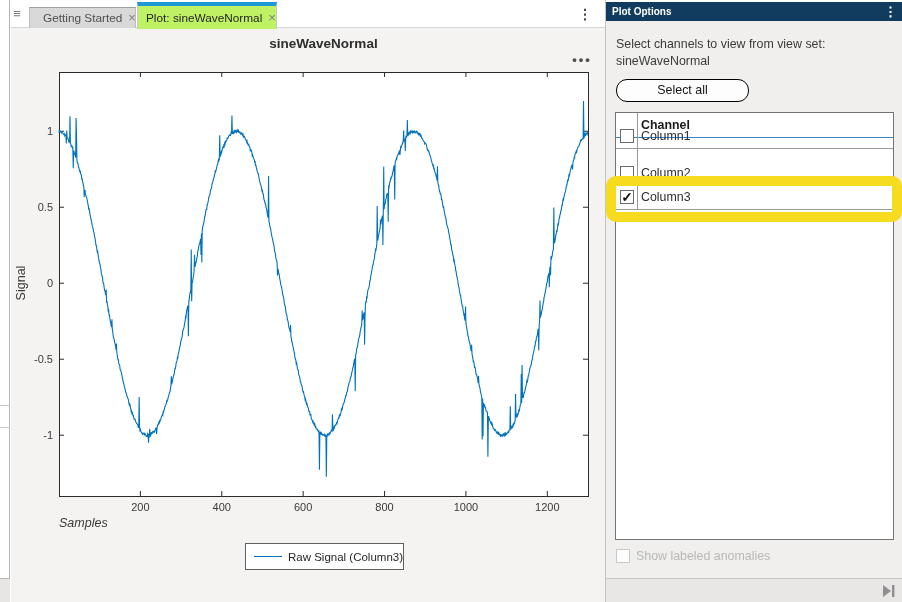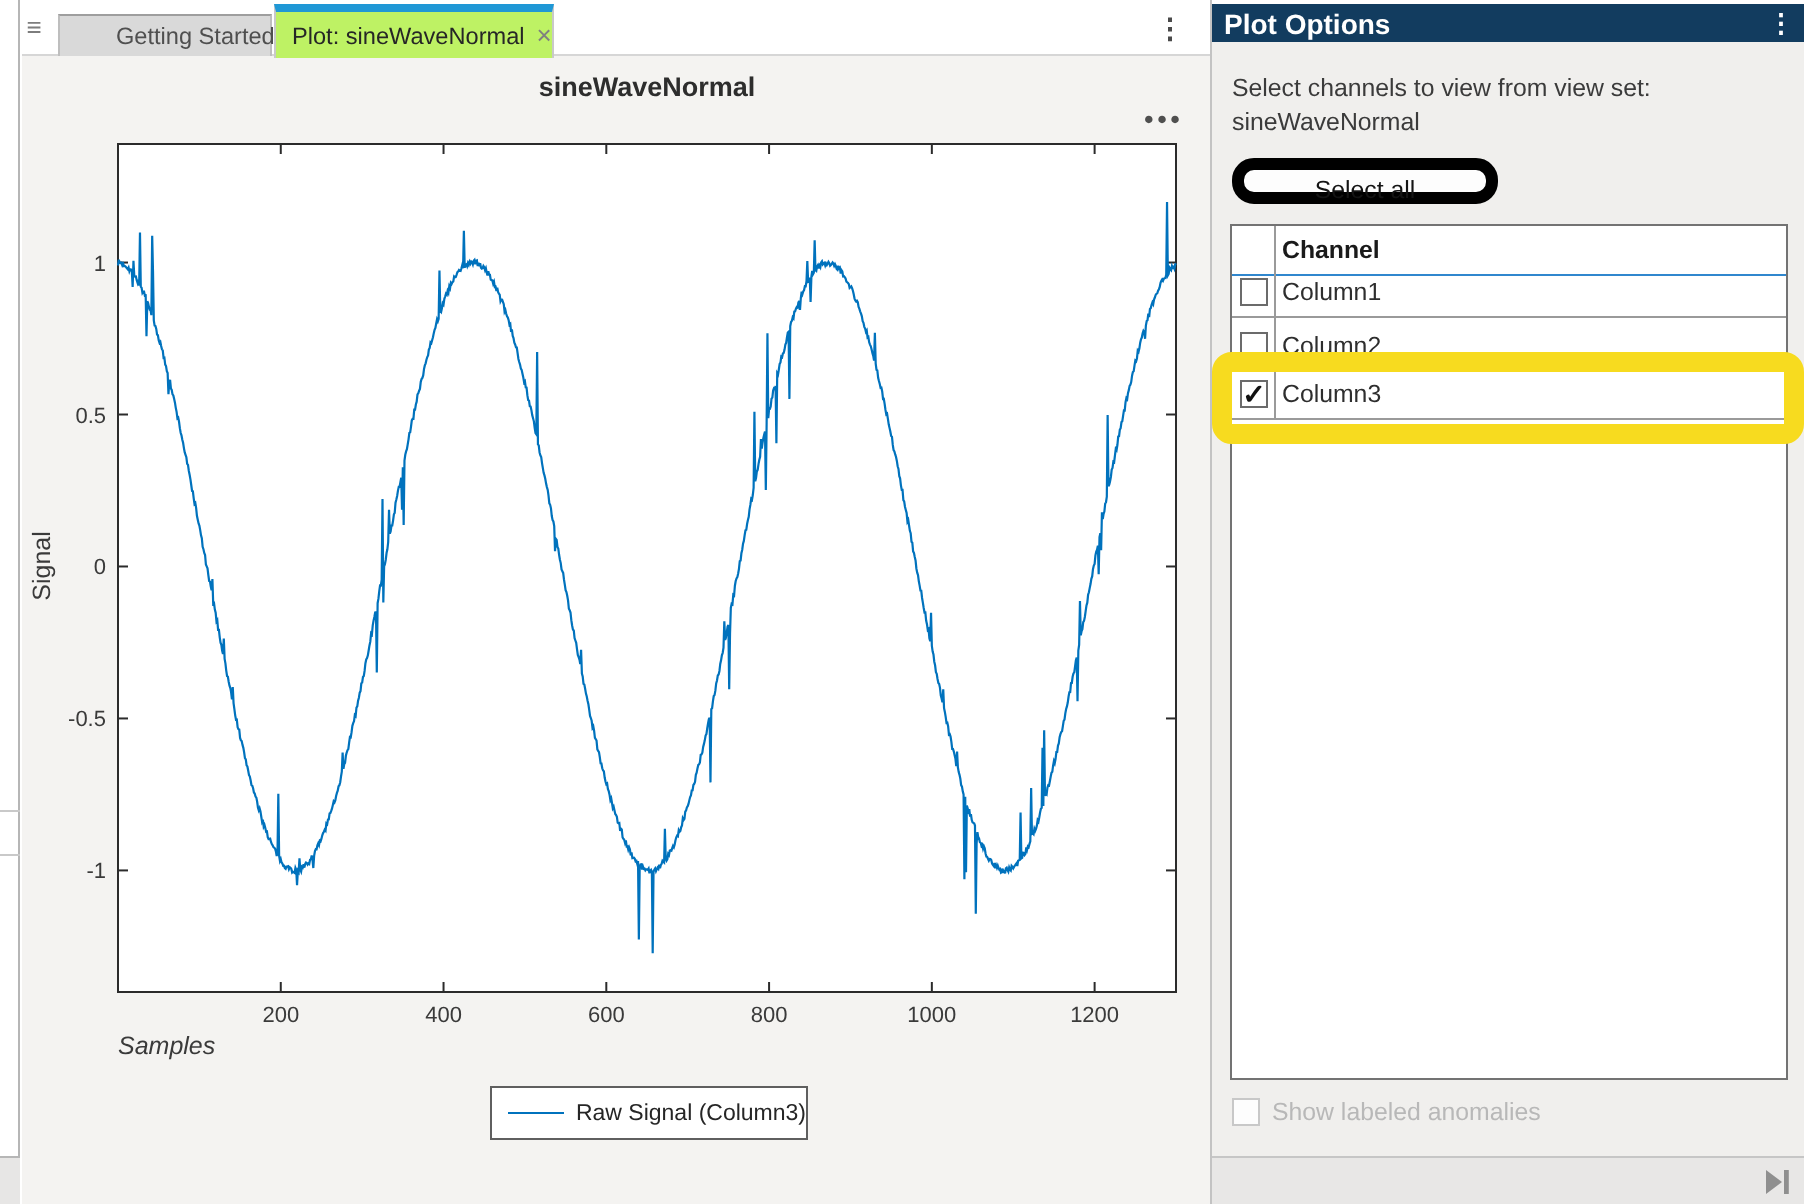--- a/index.html
+++ b/index.html
@@ -10,21 +10,21 @@
   .left-strip { position:absolute; left:0; top:0; width:10px; height:602px; background:#ffffff; border-right:1px solid #b6b6b6; }
   .strip-line { position:absolute; left:0; width:10px; height:1px; background:#c9c9c9; }
   .strip-bottom { position:absolute; left:0; top:578px; width:10px; height:24px; background:#e7e6e5; border-top:1px solid #b6b6b6; }
 
   
   .tab-bar { position:absolute; left:11px; top:0; width:594px; height:28px; background:#ffffff; border-bottom:1px solid #d6d6d6; }
   .menu-icon { position:absolute; left:1px; top:6px; width:10px; height:16px; color:#7d7d7d; font-size:13px; line-height:16px; text-align:center; }
   .tab { position:absolute; font-size:11.8px; display:flex; align-items:center; }
   .tab-inactive { left:18px; top:7px; width:107px; height:21px; background:#d9d9d9; border-top:1.5px solid #9e9e9e; border-left:1px solid #bebebe; border-right:1px solid #bebebe; color:#4f4f4f; }
   .tab-active { left:126px; top:2px; width:140px; height:27px; background:#bef264; border-top:4px solid #1f98d6; border-left:1px solid #c9c9c9; border-right:1px solid #c9c9c9; color:#262626; z-index:3; }
-  .tab-label { padding-left:28px; white-space:nowrap; }
+  .tab-label { padding-left:13px; white-space:nowrap; }
   .tab-active .tab-label { padding-left:8px; }
   .tab-close { margin-left:6px; color:#808080; font-size:13px; line-height:18px; }
   .kebab-left { position:absolute; left:567px; top:6px; width:14px; height:18px; color:#4a4a4a; font-size:14px; font-weight:bold; text-align:center; line-height:16px; }
 
   
   .plot-panel { position:absolute; left:11px; top:28px; width:594px; height:574px; background:#f4f3f1; }
   .plot-title { position:absolute; left:48px; top:8px; width:529px; text-align:center; font-size:13.5px; font-weight:bold; color:#2d2d2d; }
   .plot-subtitle { position:absolute; left:48px; top:25px; width:529px; text-align:center; font-size:12.5px; color:#3a3a3a; }
   .plot-dots { position:absolute; left:556px; top:24px; width:30px; text-align:center; color:#4f4f4f; font-size:13px; letter-spacing:2px; font-weight:bold; }
   #plot-svg { position:absolute; left:11px; top:29px; }
@@ -34,25 +34,25 @@
   .legend-line { width:30px; height:0; border-top:1.5px solid #0072BD; margin-left:8px; }
   .legend-label { font-size:11.5px; color:#262626; margin-left:6px; white-space:nowrap; }
 
   
   .divider { position:absolute; left:605px; top:0; width:1px; height:602px; background:#c3c3c3; }
 
   
   .right-panel { position:absolute; left:606px; top:0; width:296px; height:602px; background:#f0efed; }
   .panel-header { position:absolute; left:0; top:2px; width:296px; height:19px; background:#123c5f; color:#ffffff; }
   .panel-header-white { position:absolute; left:0; top:0; width:296px; height:2px; background:#ffffff; }
-  .panel-title { position:absolute; left:6px; top:2px; font-size:14px; font-weight:bold; line-height:16px; }
+  .panel-title { position:absolute; left:6px; top:2px; font-size:10px; font-weight:bold; line-height:16px; }
   .kebab-right { position:absolute; right:6px; top:1px; width:12px; text-align:center; color:#ffffff; font-size:13px; font-weight:bold; line-height:17px; }
   .instr1 { position:absolute; left:10px; top:37px; font-size:12.4px; color:#3b3b3b; }
   .instr2 { position:absolute; left:10px; top:54px; font-size:12.4px; color:#3b3b3b; }
-  .btn { position:absolute; top:79px; height:23px; background:#fdfdfd; border:6px solid #000000; border-radius:11px; font-size:12.4px; color:#141414; text-align:center; line-height:21px; }
+  .btn { position:absolute; top:79px; height:23px; background:#fdfdfd; border:1px solid #000000; border-radius:11px; font-size:12.4px; color:#141414; text-align:center; line-height:21px; }
   .btn-select { left:10px; width:133px; }
   .btn-unselect { left:155px; width:134px; }
 
   
   .channel-table { position:absolute; left:9px; top:112px; width:279px; height:428px; background:#ffffff; border:1px solid #737373; }
   .table-header { position:absolute; left:0; top:0; width:277px; height:25px; border-bottom:1px solid #3087ce; }
   .table-header-label { position:absolute; left:25px; top:5px; font-size:12.4px; font-weight:bold; color:#1a1a1a; }
   .col-sep { position:absolute; left:21px; top:0; width:1px; height:97px; background:#9a9a9a; }
   .table-row { position:absolute; left:0; width:277px; height:24px; border-bottom:1px solid #9a9a9a; }
   .row-label { position:absolute; left:25px; top:4px; font-size:12.4px; color:#2e2e2e; white-space:nowrap; }
@@ -152,21 +152,21 @@
     <div class="instr1">Select channels to view from view set:</div>
     <div class="instr2">sineWaveNormal</div>
     <div class="btn btn-select">Select all</div>
 
     <div class="channel-table">
       <div class="table-header">
         <div class="table-header-label">Channel</div>
       </div>
       <div class="col-sep"></div>
       <div id="channel-rows">
-          <div class="table-row" style="top: 22px;">
+          <div class="table-row" style="top: 12px;">
             <div class="checkbox"></div>
             <div class="row-label">Column1</div>
           </div>
           <div class="table-row" style="top: 49px;">
             <div class="checkbox"></div>
             <div class="row-label">Column2</div>
           </div>
           <div class="table-row" style="top: 73px;">
             <div class="checkbox">✓</div>
             <div class="row-label">Column3</div>

